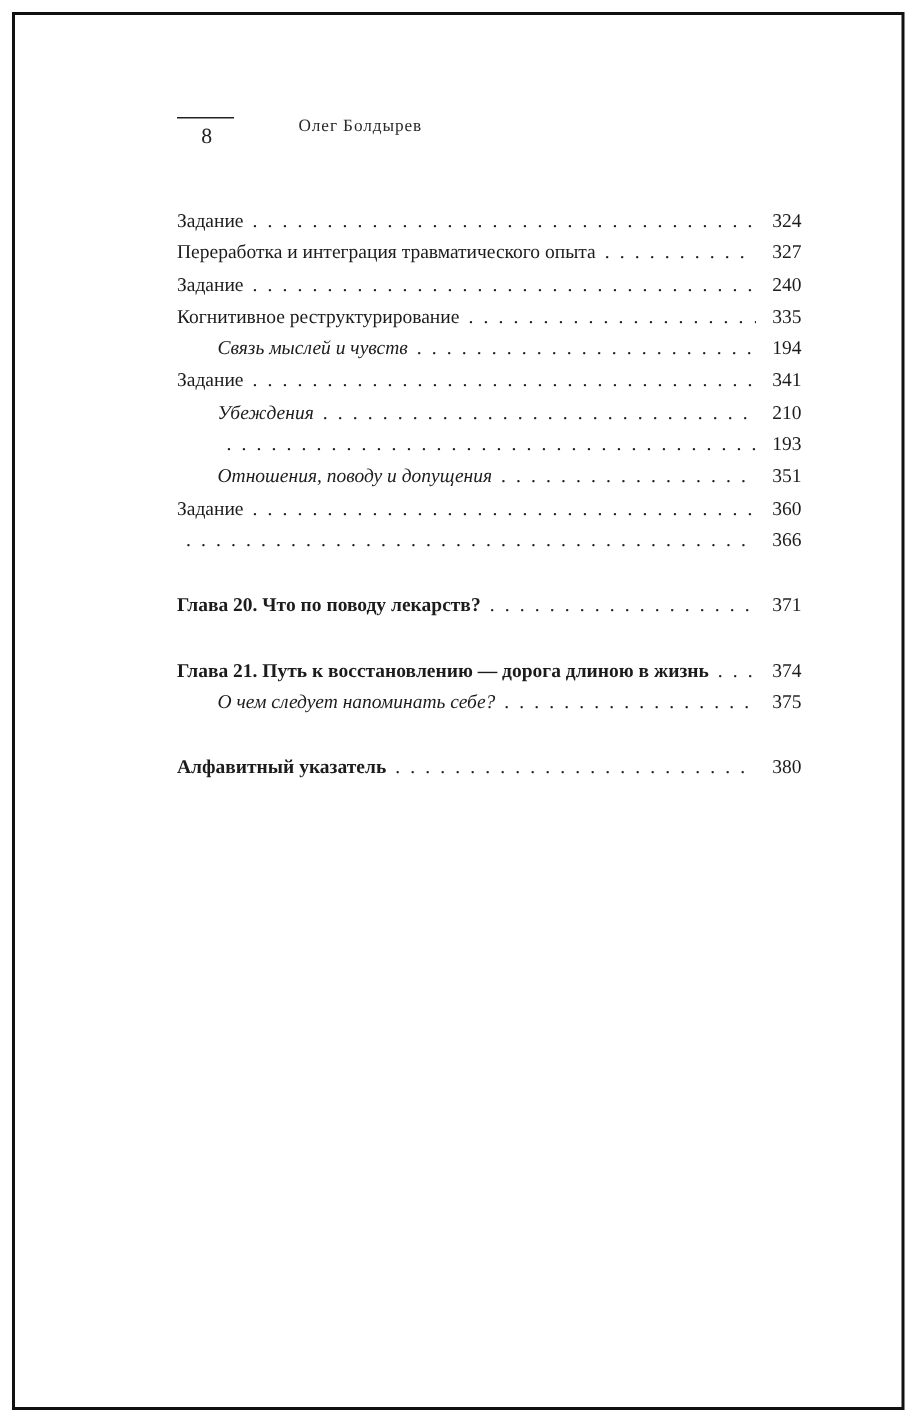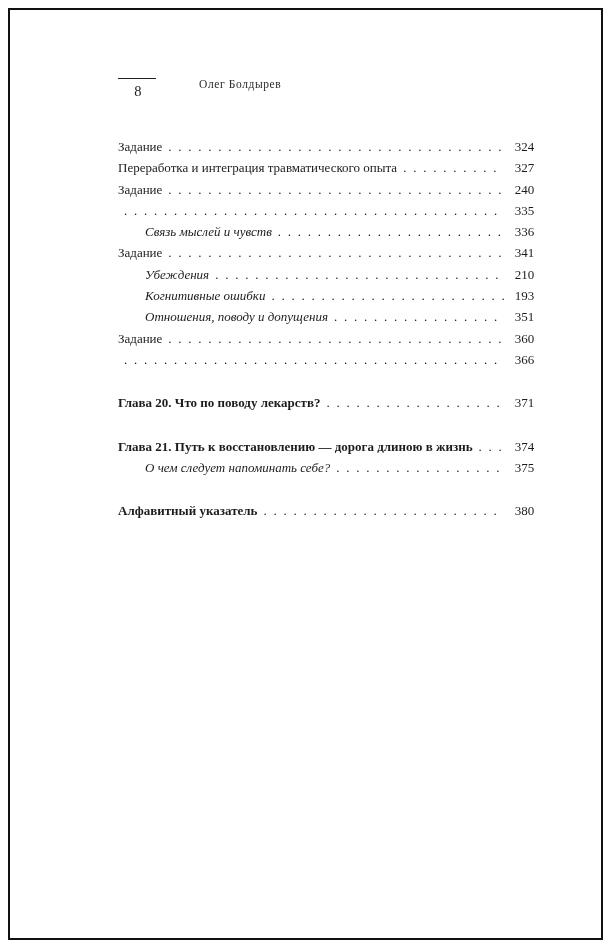--- a/index.html
+++ b/index.html
@@ -122,40 +122,40 @@
           <span class="label">Переработка и интеграция травматического опыта</span>
           <span class="leader"></span>
           <span class="page">327</span>
         </div>
         <div class="entry normal">
           <span class="label">Задание</span>
           <span class="leader"></span>
           <span class="page">240</span>
         </div>
         <div class="entry normal">
+          <span class="label">Когнитивное реструктурирование</span>
           <span class="leader"></span>
           <span class="page">335</span>
         </div>
         <div class="entry italic indent-1">
           <span class="label">Связь мыслей и чувств</span>
           <span class="leader"></span>
-          <span class="page">336</span>
+          <span class="page">194</span>
         </div>
         <div class="entry normal">
           <span class="label">Задание</span>
           <span class="leader"></span>
           <span class="page">341</span>
         </div>
         <div class="entry italic indent-1">
           <span class="label">Убеждения</span>
           <span class="leader"></span>
           <span class="page">210</span>
         </div>
         <div class="entry italic indent-1">
-          <span class="label">Когнитивные ошибки</span>
           <span class="leader"></span>
           <span class="page">193</span>
         </div>
         <div class="entry italic indent-1">
           <span class="label">Отношения, поводу и допущения</span>
           <span class="leader"></span>
           <span class="page">351</span>
         </div>
         <div class="entry normal">
           <span class="label">Задание</span>

